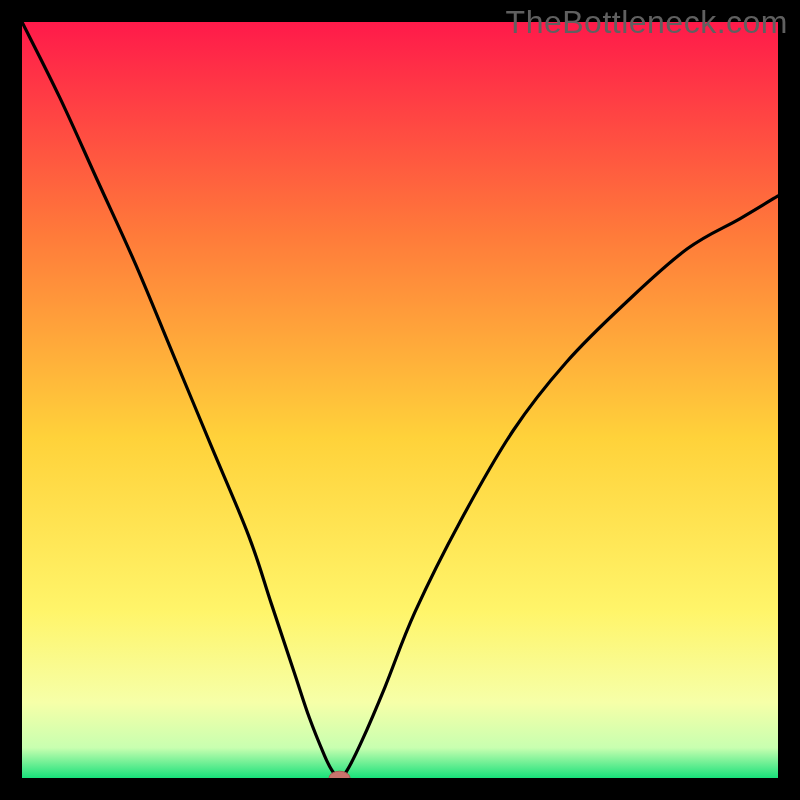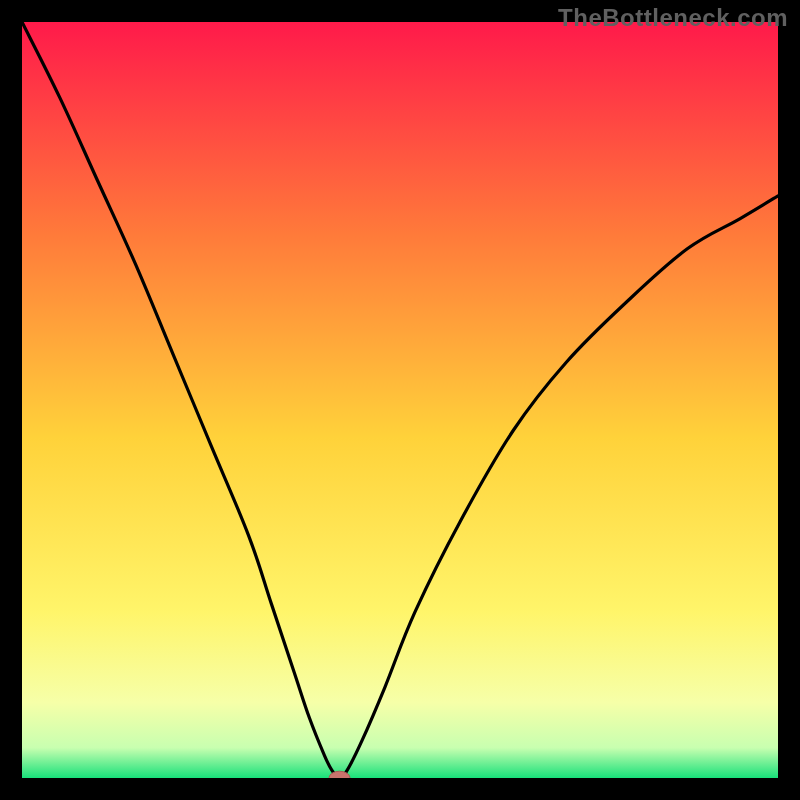--- a/index.html
+++ b/index.html
@@ -14,22 +14,22 @@
   .outer {
     position: relative;
     width: 800px;
     height: 800px;
     background: #000;
   }
   .watermark {
     position: absolute;
     top: 4px;
     right: 12px;
-    font-size: 24px;
-    font-weight: bold;
+    font-size: 32px;
+    font-weight: normal;
     color: #606060;
     letter-spacing: 0.5px;
     z-index: 5;
   }
   .plot-wrap {
     position: absolute;
     left: 22px;
     top: 22px;
     width: 756px;
     height: 756px;

